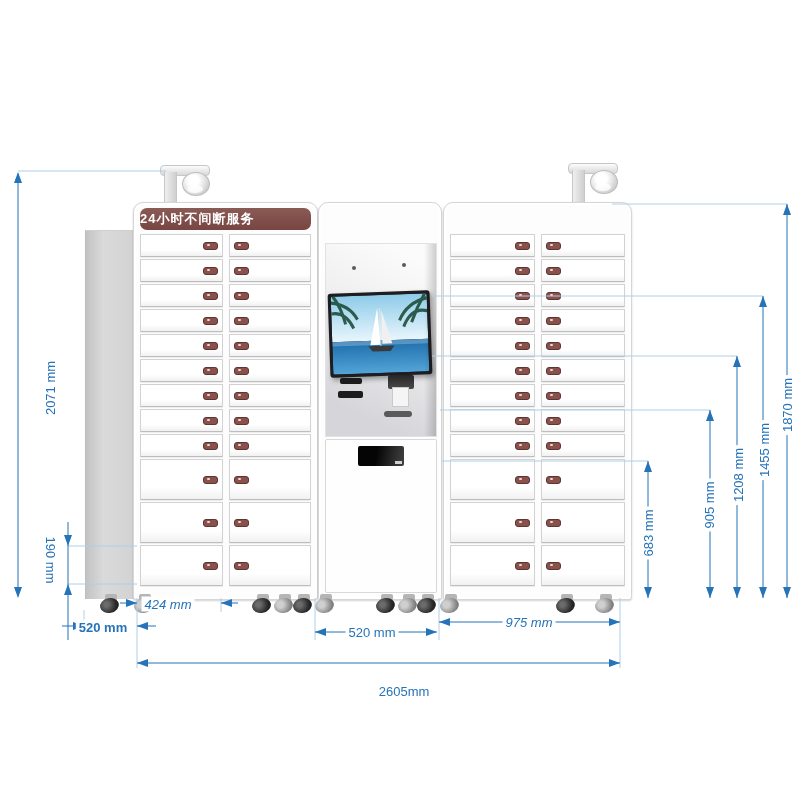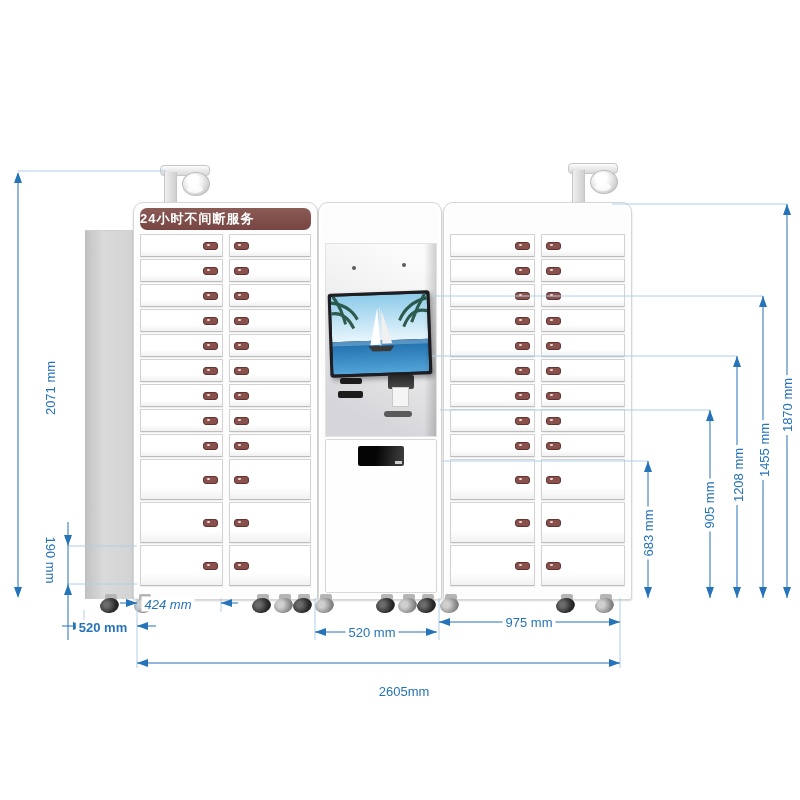--- a/index.html
+++ b/index.html
@@ -98,21 +98,21 @@
   .dim{position:absolute;color:#2573b8;font-size:13px;white-space:nowrap;
        transform:translate(-50%,-50%);}
   .dim.v{transform:translate(-50%,-50%) rotate(-90deg);}
   .dim.vd{transform:translate(-50%,-50%) rotate(90deg);}
   .dim.bg{background:#fff;padding:0 3px;}
   #lab2071{left:50px;top:388px;}
   #lab190{left:50px;top:560px;}
   #lab424{left:168px;top:604px;font-style:italic;}
   #lab520{left:103px;top:627px;font-weight:bold;}
   #lab650{left:372px;top:632px;}
-  #lab975{left:529px;top:622px;}
+  #lab975{left:529px;top:622px;font-style:italic;}
   #lab2605{left:372px;top:691px;margin-left:32px;}
   #lab683{left:648px;top:533px;}
   #lab905{left:709px;top:505px;}
   #lab1208{left:738px;top:475px;}
   #lab1455{left:764px;top:450px;}
   #lab1870{left:787px;top:405px;}
 </style>
 </head>
 <body>
 

